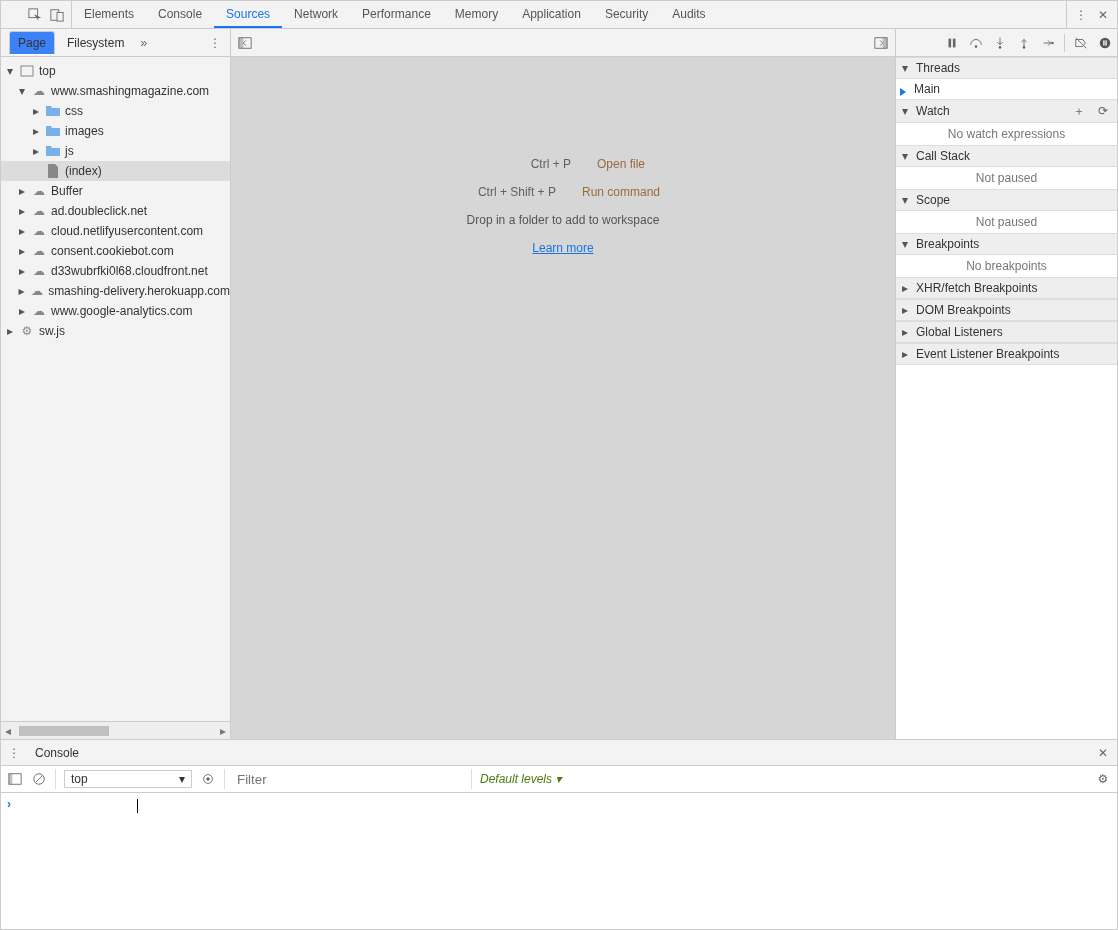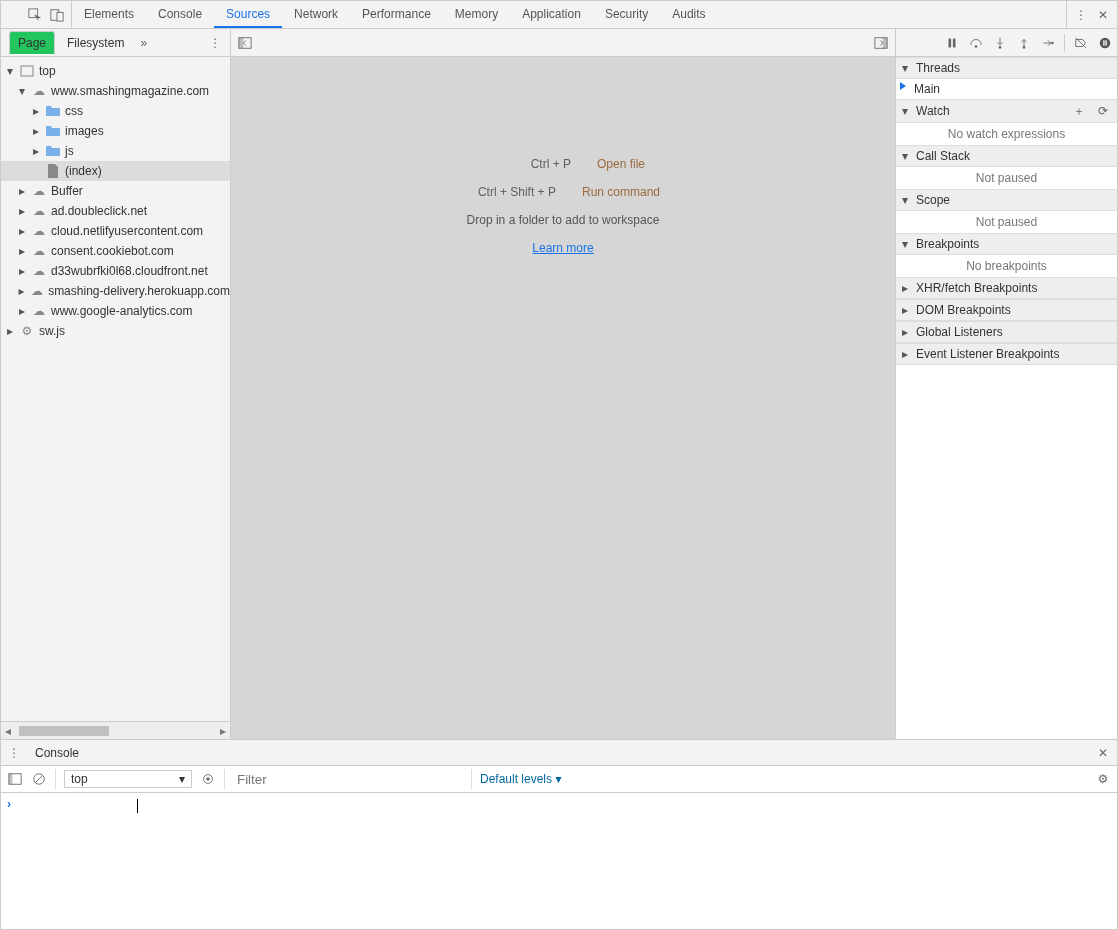--- a/index.html
+++ b/index.html
@@ -16,21 +16,21 @@
   .icon-btn { width: 16px; height: 16px; display: inline-flex; align-items: center; justify-content: center; color: #666; cursor: pointer; }
   .icon-btn svg { width: 14px; height: 14px; }
 
   
   .main { flex: 1; display: flex; min-height: 0; }
 
   
   .nav { width: 230px; background: #f3f3f3; border-right: 1px solid #ccc; display: flex; flex-direction: column; }
   .nav-tabs-row { height: 28px; border-bottom: 1px solid #ccc; display: flex; align-items: center; padding: 0 8px; gap: 4px; }
   .nav-tab { padding: 4px 8px; color: #333; cursor: pointer; }
-  .nav-tab.selected { background: #22c55e; border: 1px solid #ccc; border-bottom-color: #fff; border-radius: 3px 3px 0 0; }
+  .nav-tab.selected { background: #3b82f6; border: 1px solid #ccc; border-bottom-color: #fff; border-radius: 3px 3px 0 0; }
   .nav-more { margin-left: 4px; color: #666; cursor: pointer; }
   .nav-tabs-row .spacer { flex: 1; }
   .nav-kebab { width: 14px; text-align: center; cursor: pointer; color: #666; }
 
   .tree { flex: 1; overflow: auto; padding: 4px 0 0 0; }
   .tree-row { height: 20px; display: flex; align-items: center; gap: 4px; padding-left: 4px; cursor: pointer; white-space: nowrap; }
   .tree-row.selected { background: #dcdcdc; }
   .tree-row .disclosure { width: 10px; display: inline-flex; justify-content: center; color: #555; }
   .tree-row .node-icon { width: 16px; display: inline-flex; justify-content: center; align-items: center; }
   .tree-indent-1 { padding-left: 16px; }
@@ -60,36 +60,36 @@
 
   
   .debugger { width: 221px; background: #fff; display: flex; flex-direction: column; border-left: 0; }
   .dbg-toolbar { height: 28px; background: #f3f3f3; border-bottom: 1px solid #ccc; display: flex; align-items: center; padding: 0 4px; gap: 8px; justify-content: flex-end; }
   .dbg-toolbar .sep { width: 1px; height: 18px; background: #ccc; }
   .dbg-section-head { background: #eee; border-top: 1px solid #ddd; border-bottom: 1px solid #ddd; padding: 3px 6px; display: flex; align-items: center; gap: 4px; cursor: pointer; }
   .dbg-section-head:first-of-type { border-top: none; }
   .dbg-section-head .tri { width: 10px; display: inline-block; color: #555; }
   .dbg-section-head .title { flex: 1; }
   .dbg-section-body { padding: 4px 8px; color: #777; text-align: center; }
-  .thread-item { padding: 3px 8px 3px 18px; display: flex; align-items: flex-start; gap: 6px; cursor: pointer; }
+  .thread-item { padding: 3px 8px 3px 18px; display: flex; align-items: flex-end; gap: 6px; cursor: pointer; }
   .thread-item.active::before { content: ""; width: 0; height: 0; border-top: 4px solid transparent; border-bottom: 4px solid transparent; border-left: 6px solid #1a73e8; position: absolute; margin-left: -14px; }
   .thread-item { position: relative; }
   .watch-icons { display: flex; gap: 8px; }
 
   
   .drawer { height: 190px; border-top: 1px solid #ccc; display: flex; flex-direction: column; background: #fff; }
   .drawer-tabs { height: 26px; background: #f3f3f3; border-bottom: 1px solid #ccc; display: flex; align-items: center; padding: 0 6px; }
   .drawer-tabs .kebab { width: 14px; text-align: center; color: #666; cursor: pointer; margin-right: 6px; }
   .drawer-tabs .dtab { padding: 4px 8px; color: #333; }
   .drawer-tabs .spacer { flex: 1; }
   .drawer-toolbar { height: 27px; border-bottom: 1px solid #ccc; display: flex; align-items: center; padding: 0 6px; gap: 8px; }
   .drawer-toolbar .ctx { display: flex; align-items: center; gap: 4px; border: 1px solid #ccc; padding: 1px 6px; min-width: 128px; justify-content: space-between; background: #fff; }
   .drawer-toolbar input.filter { border: none; outline: none; flex: 0 0 230px; padding: 2px 4px; }
   .drawer-toolbar .vborder { width: 1px; height: 20px; background: #ddd; }
-  .drawer-toolbar .levels { color: #0369a1; cursor: pointer; }
+  .drawer-toolbar .levels { color: #4d7c0f; cursor: pointer; font-style: italic; }
   .drawer-toolbar .spacer { flex: 1; }
   .drawer-body { flex: 1; padding: 4px 6px; display: flex; align-items: flex-start; gap: 6px; }
   .drawer-body .prompt { color: #1a73e8; font-weight: bold; }
   .drawer-body .caret { width: 1px; height: 14px; background: #000; margin-left: 120px; margin-top: 2px; }
 </style>
 </head>
 <body>
 
 <div class="topbar">
   <div class="left-icons">

